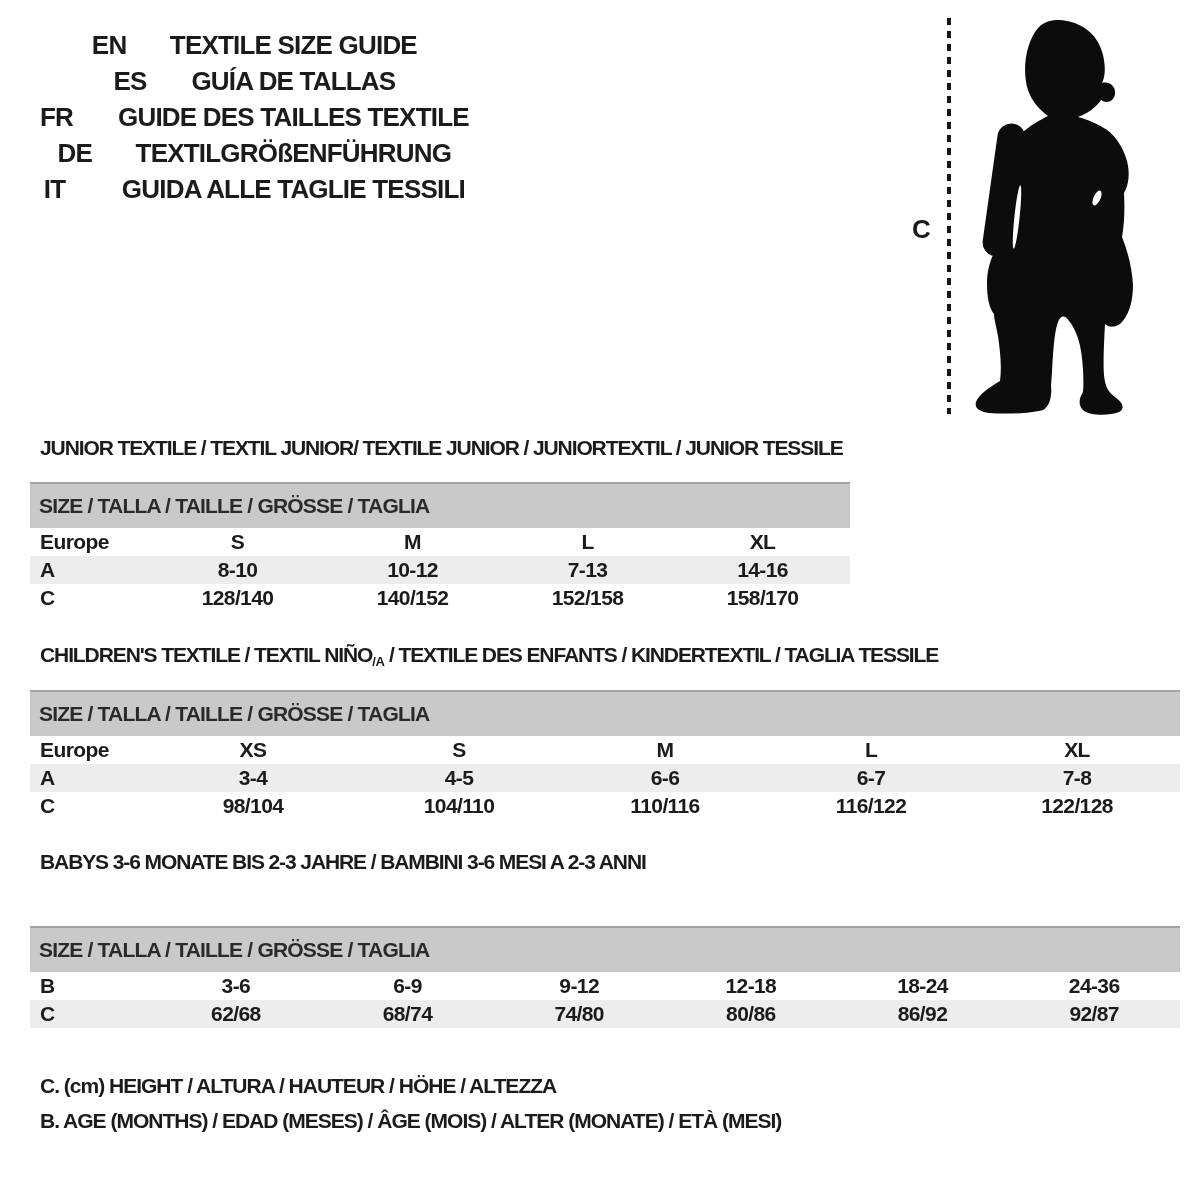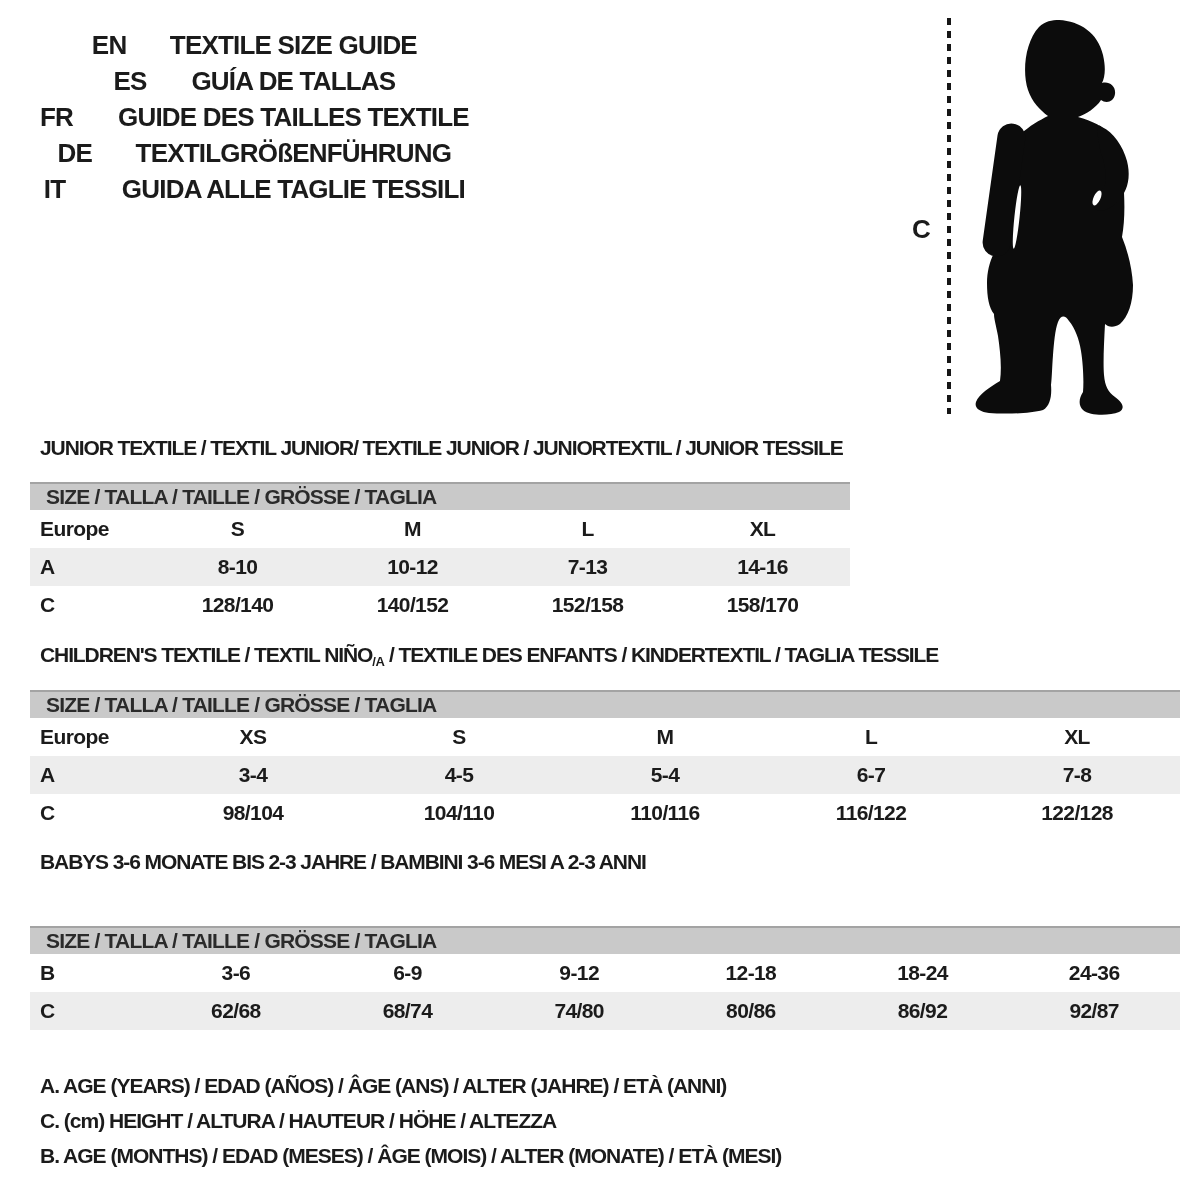--- a/index.html
+++ b/index.html
@@ -34,25 +34,25 @@
   
   .tbl-title {
     position:absolute; left:40px; font-size:21px; font-weight:700;
     letter-spacing:-1.1px; font-stretch:condensed; white-space:nowrap;
   }
   .tbl-title .sub { font-size:13px; position:relative; top:4px; letter-spacing:-0.5px; }
   .tbl-title.two-line { line-height:37px; }
 
   .size-table { position:absolute; left:30px; }
   .size-table .bar {
-    height:28px; background:#c9c9c9; border-top:2px solid #a3a3a3;
+    height:46px; background:#c9c9c9; border-top:2px solid #a3a3a3;
     font-size:21px; font-weight:700; letter-spacing:-0.8px; font-stretch:condensed;
-    padding-left:16px; display:flex; align-items:center; color:#2a2a2a;
-  }
-  .grid-row { display:grid; align-items:center; height:38px; }
+    padding-left:9px; display:flex; align-items:center; color:#2a2a2a;
+  }
+  .grid-row { display:grid; align-items:center; height:28px; }
   .grid-row.alt { background:#ededed; }
   .cols-j  { grid-template-columns:120px repeat(4,1fr); }
   .cols-c  { grid-template-columns:120px repeat(5,1fr); }
   .cols-b  { grid-template-columns:120px repeat(6,1fr); }
   .row-label {
     padding-left:10px; font-size:21px; font-weight:700; letter-spacing:-0.6px;
     font-stretch:condensed; text-align:left;
   }
   .cell {
     text-align:center; font-size:21px; font-weight:700; letter-spacing:-0.6px;
@@ -197,21 +197,21 @@
     <span class="cell">XS</span>
     <span class="cell">S</span>
     <span class="cell">M</span>
     <span class="cell">L</span>
     <span class="cell">XL</span>
   </div>
   <div class="grid-row cols-c alt">
     <span class="row-label">A</span>
     <span class="cell">3-4</span>
     <span class="cell">4-5</span>
-    <span class="cell">5-4</span>
+    <span class="cell">6-6</span>
     <span class="cell">6-7</span>
     <span class="cell">7-8</span>
   </div>
   <div class="grid-row cols-c">
     <span class="row-label">C</span>
     <span class="cell">98/104</span>
     <span class="cell">104/110</span>
     <span class="cell">110/116</span>
     <span class="cell">116/122</span>
     <span class="cell">122/128</span>
@@ -237,16 +237,15 @@
     <span class="cell">62/68</span>
     <span class="cell">68/74</span>
     <span class="cell">74/80</span>
     <span class="cell">80/86</span>
     <span class="cell">86/92</span>
     <span class="cell">92/87</span>
   </div>
 </div>
 
 <div class="footnotes">
-  <div class="footnote">A. AGE (YEARS) / EDAD (AÑOS) / ÂGE (ANS) / ALTER (JAHRE) / ETÀ (ANNI)</div>
   <div class="footnote">C. (cm) HEIGHT / ALTURA / HAUTEUR / HÖHE / ALTEZZA</div>
   <div class="footnote">B. AGE (MONTHS) / EDAD (MESES) / ÂGE (MOIS) / ALTER (MONATE) / ETÀ (MESI)</div>
 </div>
 
 </body></html>

